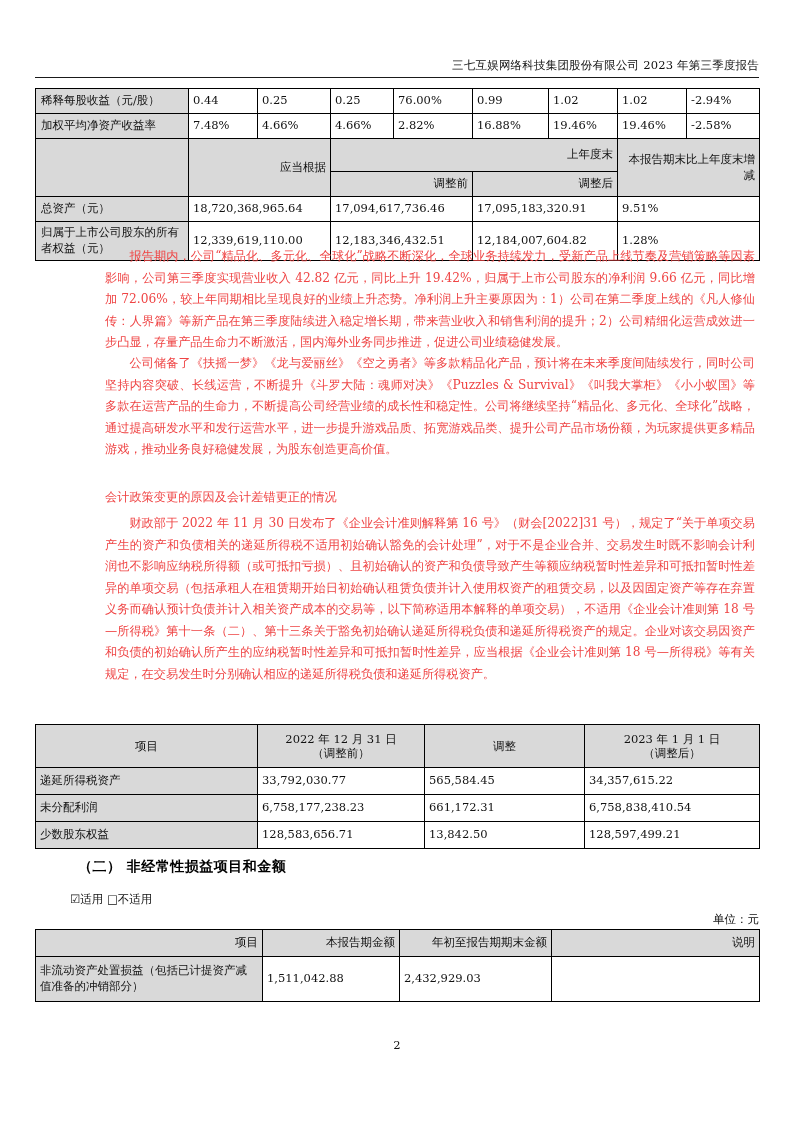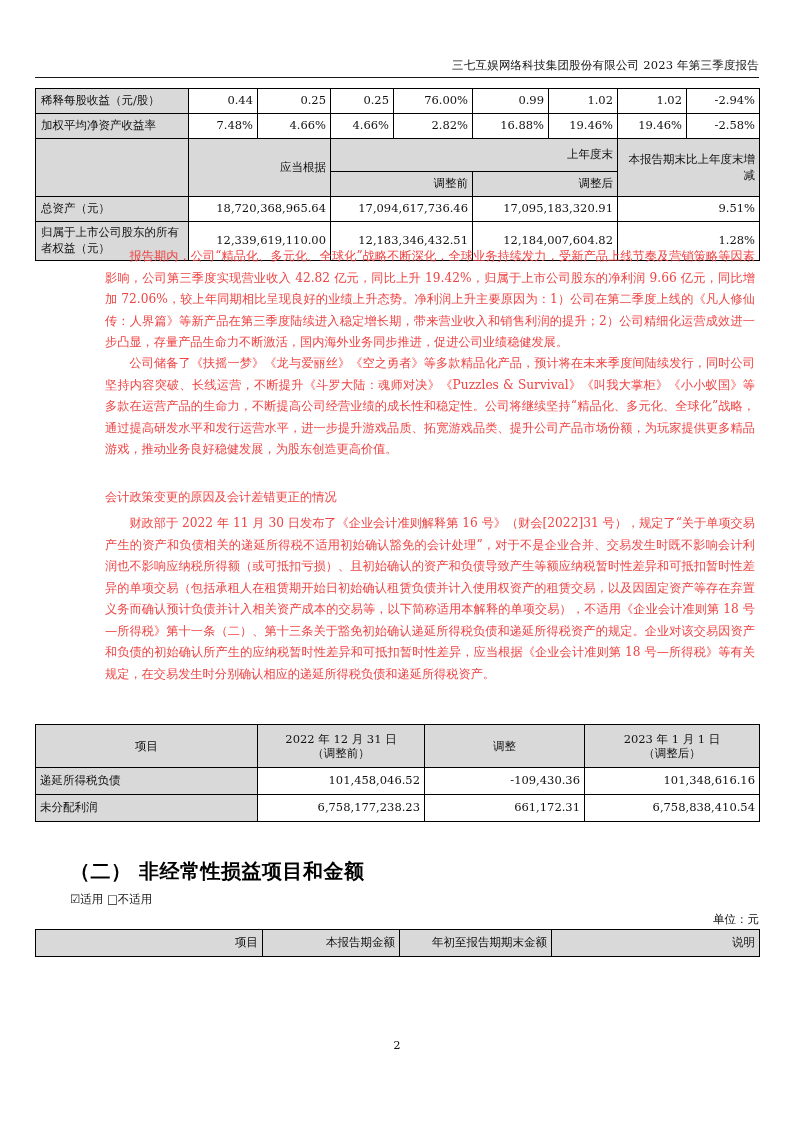--- a/index.html
+++ b/index.html
@@ -51,21 +51,21 @@
   }
   table.doc td, table.doc th {
     border: 1px solid #000000;
     padding: 3px 4px;
     vertical-align: middle;
     line-height: 1.35;
     font-weight: normal;
     word-break: break-all;
   }
   .shade { background: #d9d9d9; }
-  .num   { text-align: right; padding-right: 6px; font-family: "DejaVu Serif","Liberation Serif",serif; }
+  .num   { text-align: left; padding-right: 6px; font-family: "DejaVu Serif","Liberation Serif",serif; }
   .ctr   { text-align: right; }
   .lft   { text-align: left; padding-left: 6px; }
 
   
   .tbl1-wrap {
     position: absolute;
     left: 35px;
     top: 88px;
     width: 724px;
   }
@@ -94,23 +94,23 @@
     top: 724px;
     width: 724px;
   }
   .tbl2 { width: 724px; }
   .tbl2 td { height: 20px; }
   .tbl2 .hdrcell { text-align: center; line-height: 1.25; }
 
   
   .sec-head {
     position: absolute;
-    left: 70px;
+    left: 78px;
     top: 858px;
-    font-size: 20px;
+    font-size: 14px;
     font-weight: bold;
     font-family: "DejaVu Sans", "Liberation Sans", sans-serif;
     letter-spacing: 0.5px;
     color: #000;
   }
   .applic {
     position: absolute;
     left: 70px;
     top: 892px;
     font-size: 11.5px;
@@ -254,30 +254,36 @@
             <span>2022 年 12 月 31 日</span><br>
             <span>（调整前）</span>
           </td>
           <td class="shade hdrcell">调整</td>
           <td class="shade hdrcell">
             <span>2023 年 1 月 1 日</span><br>
             <span>（调整后）</span>
           </td>
         </tr>
         <tr>
-          <td class="shade lft">递延所得税负债</td>
-          <td class="num">101,458,046.52</td>
-          <td class="num">-109,430.36</td>
-          <td class="num">101,348,616.16</td>
+          <td class="shade lft">递延所得税资产</td>
+          <td class="num">33,792,030.77</td>
+          <td class="num">565,584.45</td>
+          <td class="num">34,357,615.22</td>
         </tr>
         <tr>
           <td class="shade lft">未分配利润</td>
           <td class="num">6,758,177,238.23</td>
           <td class="num">661,172.31</td>
           <td class="num">6,758,838,410.54</td>
+        </tr>
+        <tr>
+          <td class="shade lft">少数股东权益</td>
+          <td class="num">128,583,656.71</td>
+          <td class="num">13,842.50</td>
+          <td class="num">128,597,499.21</td>
         </tr>
       </tbody>
     </table>
   </div>
 
   <div class="sec-head">（二）  非经常性损益项目和金额</div>
 
   <div class="applic">☑适用 □不适用</div>
 
   <div class="unit-note">单位：元</div>
@@ -290,19 +296,25 @@
         <col style="width:152px">
         <col style="width:208px">
       </colgroup>
       <tbody>
         <tr>
           <td class="shade ctr">项目</td>
           <td class="shade ctr">本报告期金额</td>
           <td class="shade ctr">年初至报告期期末金额</td>
           <td class="shade ctr">说明</td>
         </tr>
+        <tr>
+          <td class="shade lft" style="height:38px">非流动资产处置损益（包括已计提资产减值准备的冲销部分）</td>
+          <td class="num">1,511,042.88</td>
+          <td class="num">2,432,929.03</td>
+          <td class="lft"></td>
+        </tr>
       </tbody>
     </table>
   </div>
 
   <div class="pagenum">2</div>
 
 </div>
 
 </body></html>

